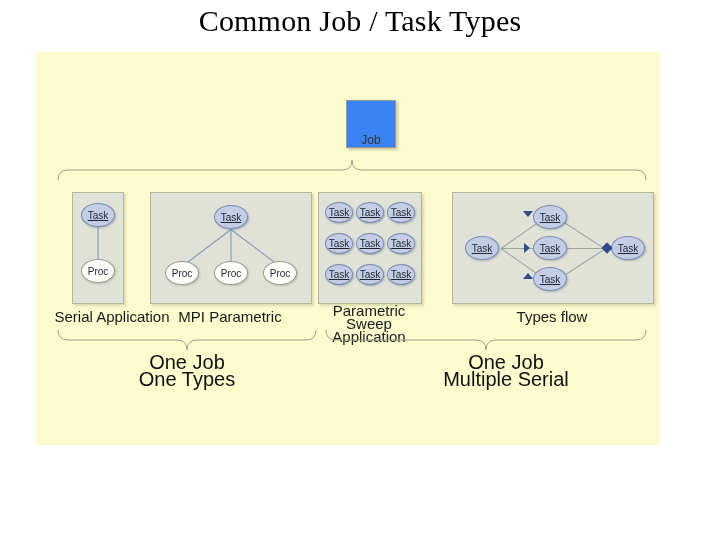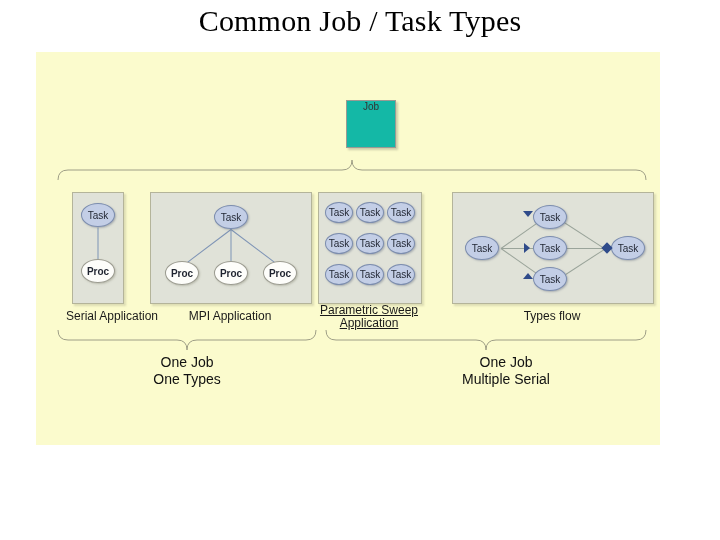--- a/index.html
+++ b/index.html
@@ -40,27 +40,27 @@
     background: #fbfbcd;
   }
 
   
   #job-box {
     position: absolute;
     left: 310px;
     top: 48px;
     width: 48px;
     height: 46px;
-    background: #14b8a6;
+    background: #3b82f6;
     border: 1px solid #9a9a93;
     box-shadow: 2px 2px 2px rgba(120,120,100,0.35);
     display: flex;
-    align-items: flex-start;
+    align-items: flex-end;
     justify-content: center;
-    font-size: 10px;
+    font-size: 12px;
     color: #333333;
   }
 
   
   .group-panel {
     position: absolute;
     background: #e0e2d8;
     border: 1px solid #b4b49a;
     box-shadow: 2px 2px 2px rgba(150,150,120,0.30);
   }
@@ -78,26 +78,26 @@
     border-radius: 50%;
     font-size: 10px;
     color: #1f2430;
     box-sizing: border-box;
     z-index: 3;
   }
   .node-task {
     background: #c3cee6;
     border: 1px solid #7c8dae;
     box-shadow: 1px 1px 2px rgba(90,100,120,0.40);
+    text-decoration: underline;
   }
   .node-proc {
     background: #fdfdfa;
     border: 1px solid #9b9b90;
     box-shadow: 1px 1px 2px rgba(120,120,100,0.35);
-    font-weight: bold;
   }
 
   
   .link {
     position: absolute;
     background: #7d93b5;
     transform-origin: 0 50%;
     height: 1px;
     z-index: 1;
   }
@@ -116,30 +116,30 @@
     position: absolute;
     width: 8px; height: 8px;
     background: #2f4b8a;
     transform: rotate(45deg);
     z-index: 4;
   }
 
   
   .panel-caption {
     position: absolute;
-    font-size: 12px;
+    font-size: 15px;
     color: #1a1a1a;
     text-align: center;
     line-height: 13px;
   }
 
   
   .summary-caption {
     position: absolute;
-    font-size: 14px;
+    font-size: 20px;
     color: #111111;
     text-align: center;
     line-height: 17px;
   }
 
   
   .brace-svg {
     position: absolute;
     z-index: 2;
     overflow: visible;
@@ -193,21 +193,21 @@
         <span>Proc</span>
       </div>
       <div class="node node-proc" style="left:63px; top:68px; width:34px; height:24px;">
         <span>Proc</span>
       </div>
       <div class="node node-proc" style="left:112px; top:68px; width:34px; height:24px;">
         <span>Proc</span>
       </div>
     </div>
     <div class="panel-caption" style="left:134px; top:258px; width:120px;">
-      <span>MPI Application</span>
+      <span>MPI Parametric</span>
     </div>
 
     <div class="group-panel" id="panel-parametric">
       <div class="node node-task" style="left:6px;  top:9px;  width:28px; height:21px;">
         <span>Task</span>
         </div>
       <div class="node node-task" style="left:37px; top:9px;  width:28px; height:21px;">
         <span>Task</span>
         </div>
       <div class="node node-task" style="left:68px; top:9px;  width:28px; height:21px;">
@@ -227,21 +227,21 @@
       <div class="node node-task" style="left:6px;  top:71px; width:28px; height:21px;">
         <span>Task</span>
         </div>
       <div class="node node-task" style="left:37px; top:71px; width:28px; height:21px;">
         <span>Task</span>
         </div>
       <div class="node node-task" style="left:68px; top:71px; width:28px; height:21px;">
         <span>Task</span>
         </div>
     </div>
-    <div class="panel-caption" style="left:273px; top:252px; width:120px;text-decoration:underline;">
+    <div class="panel-caption" style="left:273px; top:252px; width:120px;">
       <span>Parametric Sweep</span><br>
       <span>Application</span>
     </div>
 
     <div class="group-panel" id="panel-taskflow">
 
       <div class="link link-thin" style="left:48px; top:55px; width:55px; transform:rotate(-35deg);"></div>
       <div class="link link-thin" style="left:48px; top:55px; width:45px;"></div>
       <div class="link link-thin" style="left:48px; top:55px; width:55px; transform:rotate(35deg);"></div>
 

